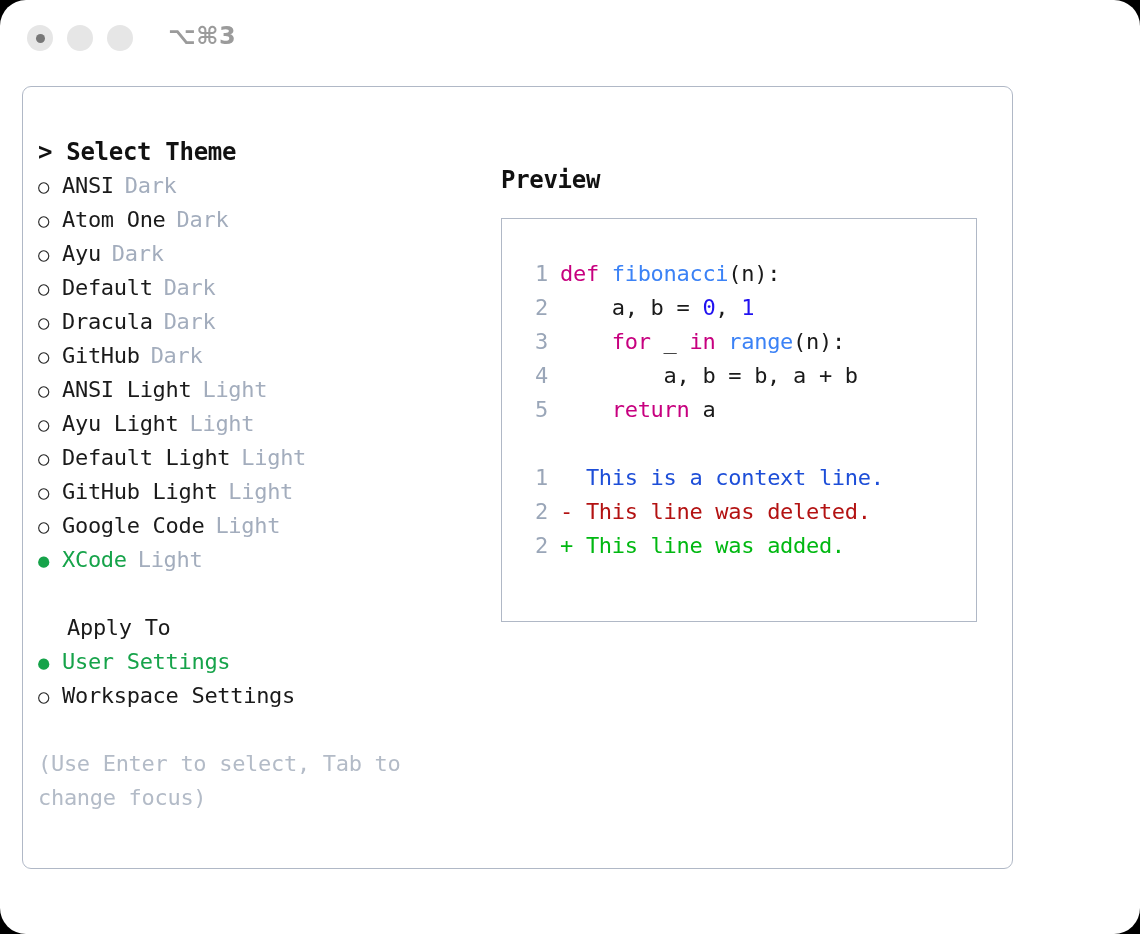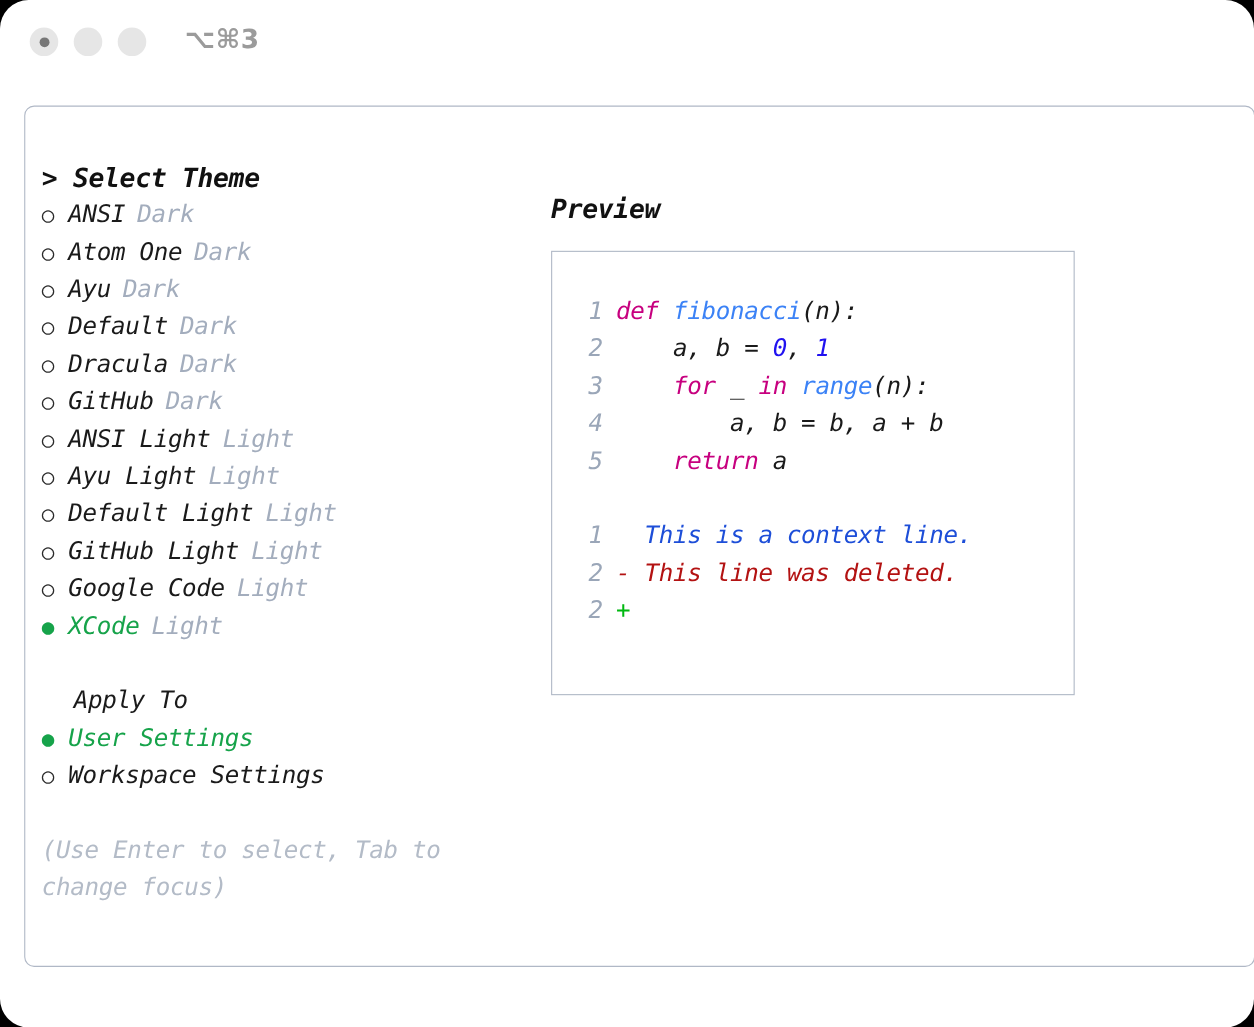--- a/index.html
+++ b/index.html
@@ -61,28 +61,27 @@
     letter-spacing: 0.5px;
     color: #9b9b9b;
     font-family: "DejaVu Sans", sans-serif;
     font-weight: 700;
   }
 
   
   .window {
     position: absolute;
     left: 22px;
-    top: 96px;
-    width: 1119px;
+    top: 86px;
+    width: 991px;
     height: 783px;
     border: 1.6px solid #b0b8c6;
     border-radius: 9px;
     box-sizing: border-box;
     background: #ffffff;
-    font-style: italic;
   }
 
   
   .left-col {
     position: absolute;
     left: 15px;
     top: 48px;
     width: 430px;
   }
   .heading {
@@ -240,19 +239,19 @@
             <div class="code-line"><span class="lineno">1</span><span class="code-text"><span class="tok-kw">def </span><span class="tok-fn">fibonacci</span><span class="tok-plain">(n):</span></span></div>
             <div class="code-line"><span class="lineno">2</span><span class="code-text"><span class="tok-plain">    a, b = </span><span class="tok-num">0</span><span class="tok-plain">, </span><span class="tok-num">1</span></span></div>
             <div class="code-line"><span class="lineno">3</span><span class="code-text"><span class="tok-plain">    </span><span class="tok-kw">for</span><span class="tok-plain"> _ </span><span class="tok-kw">in</span><span class="tok-plain"> </span><span class="tok-fn">range</span><span class="tok-plain">(n):</span></span></div>
             <div class="code-line"><span class="lineno">4</span><span class="code-text"><span class="tok-plain">        a, b = b, a + b</span></span></div>
             <div class="code-line"><span class="lineno">5</span><span class="code-text"><span class="tok-plain">    </span><span class="tok-kw">return</span><span class="tok-plain"> a</span></span></div>
           </div>
         <div class="diff-gap"></div>
         <div id="diff-block">
             <div class="code-line"><span class="lineno">1</span><span class="diff-ctx"> </span><span class="diff-ctx"> This is a context line.</span></div>
             <div class="code-line"><span class="lineno">2</span><span class="diff-del">-</span><span class="diff-del"> This line was deleted.</span></div>
-            <div class="code-line"><span class="lineno">2</span><span class="diff-add">+</span></div>
+            <div class="code-line"><span class="lineno">2</span><span class="diff-add">+</span><span class="diff-add"> This line was added.</span></div>
           </div>
       </div>
     </div>
 
   </div>
 </div>
 
 </body></html>

